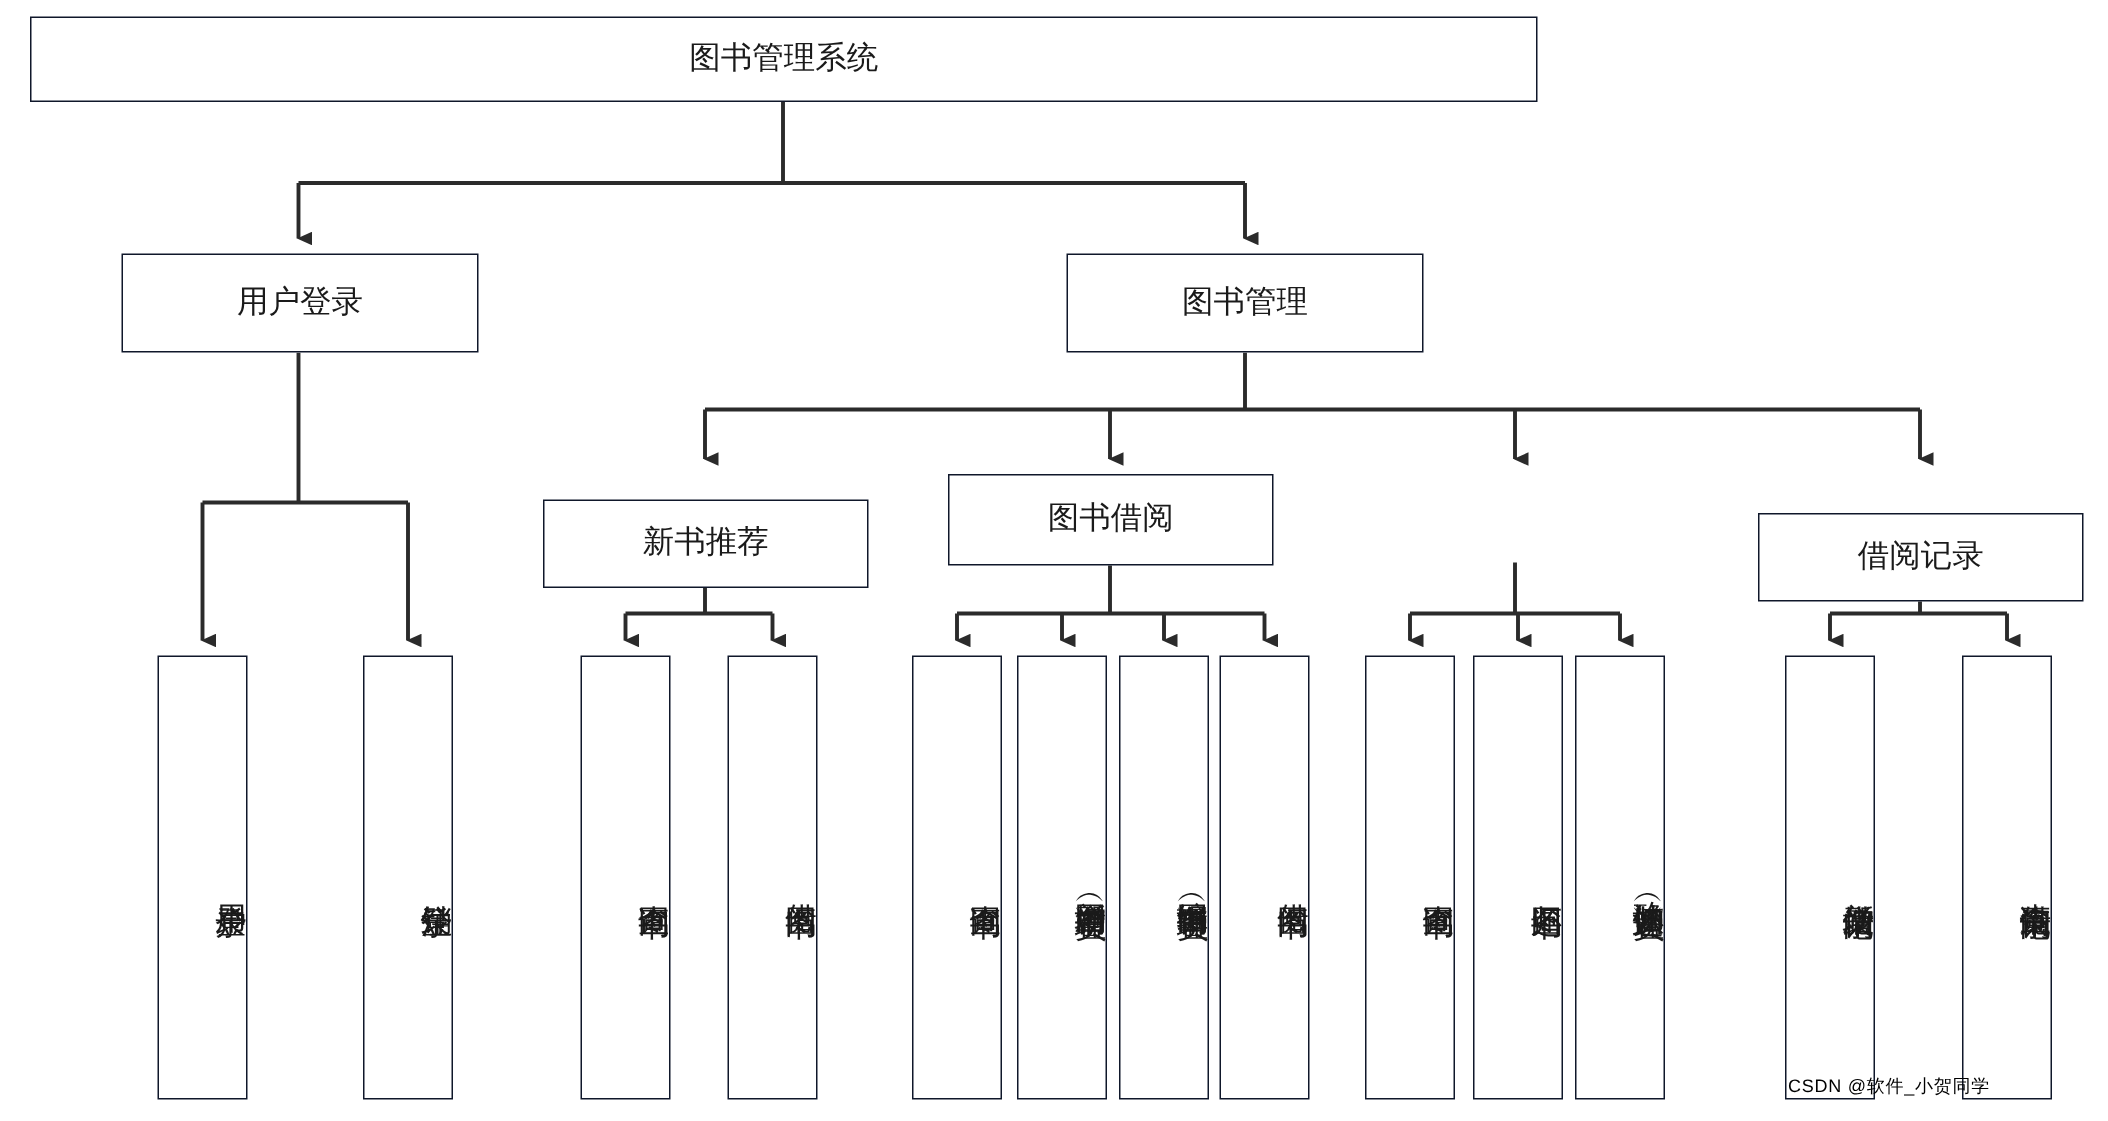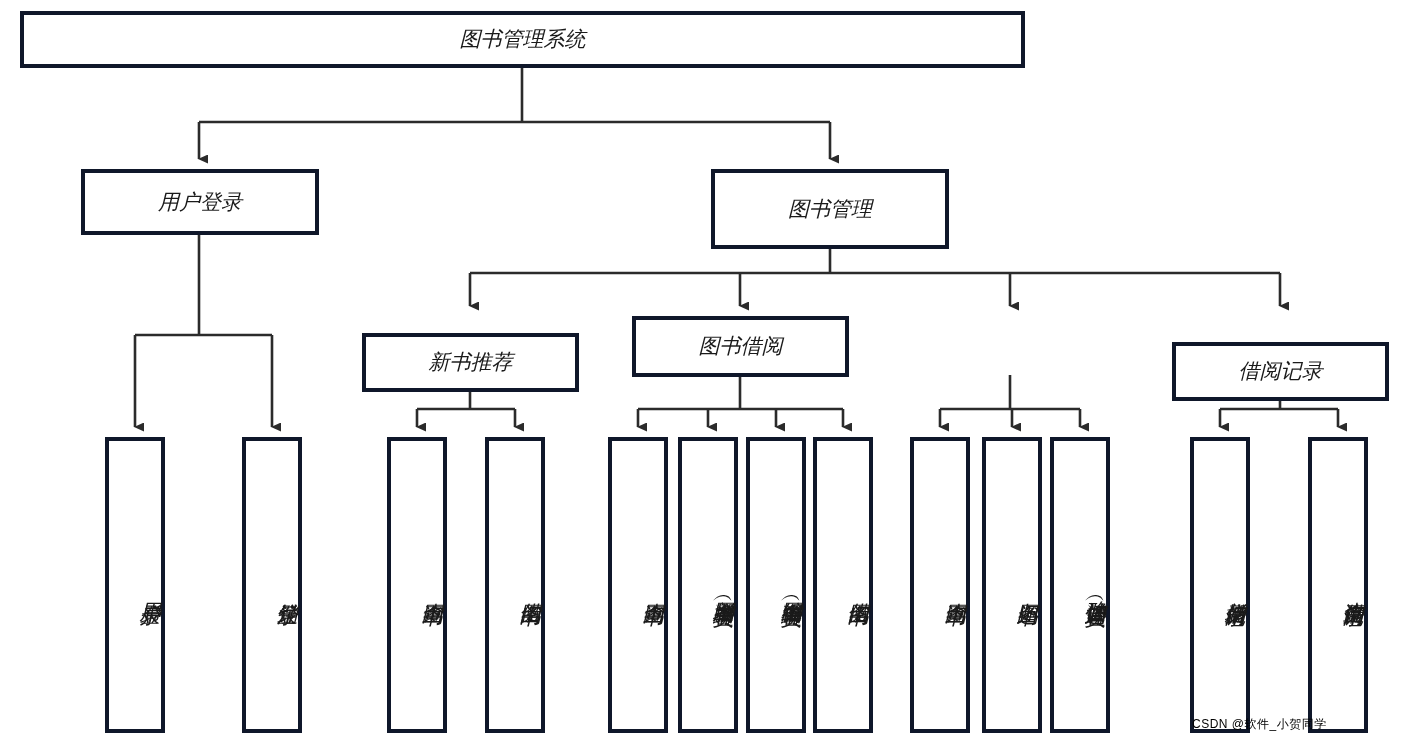--- a/index.html
+++ b/index.html
@@ -20,29 +20,28 @@
   svg#edges {
     position: absolute;
     left: 0;
     top: 0;
     width: 1405px;
     height: 747px;
   }
   .node {
     position: absolute;
     box-sizing: border-box;
-    border: 4px solid #0f172a;
+    border: 1px solid #0f172a;
     background: #ffffff;
     color: #1a1a1a;
     display: flex;
     align-items: center;
     justify-content: center;
     text-align: right;
     line-height: 1.08;
-    font-style: italic;
   }
   .node.h {
     font-size: 21px;
   }
   .node.v {
     writing-mode: vertical-rl;
     text-orientation: upright;
     font-size: 21px;
     letter-spacing: 1px;
     padding-top: 6px;
@@ -128,21 +127,21 @@
     </g>
   </svg>
 
   <div class="node h" id="root-node" style="left: 20px; top: 11px; width: 1005px; height: 57px;">
     <span class="lbl">图书管理系统</span>
   </div>
 
   <div class="node h" id="l2-0" style="left: 81px; top: 169px; width: 238px; height: 66px;">
     <span class="lbl">用户登录</span>
   </div>
-  <div class="node h" id="l2-1" style="left: 711px; top: 169px; width: 238px; height: 80px;">
+  <div class="node h" id="l2-1" style="left: 711px; top: 169px; width: 238px; height: 66px;">
     <span class="lbl">图书管理</span>
   </div>
 
   <div class="node h" id="l3-0" style="left: 362px; top: 333px; width: 217px; height: 59px;">
     <span class="lbl">新书推荐</span>
   </div>
   <div class="node h" id="l3-1" style="left: 632px; top: 316px; width: 217px; height: 61px;">
     <span class="lbl">图书借阅</span>
   </div>
   <div class="node h" id="l3-3" style="left: 1172px; top: 316px; width: 217px; height: 59px; margin-top: 26px;">

